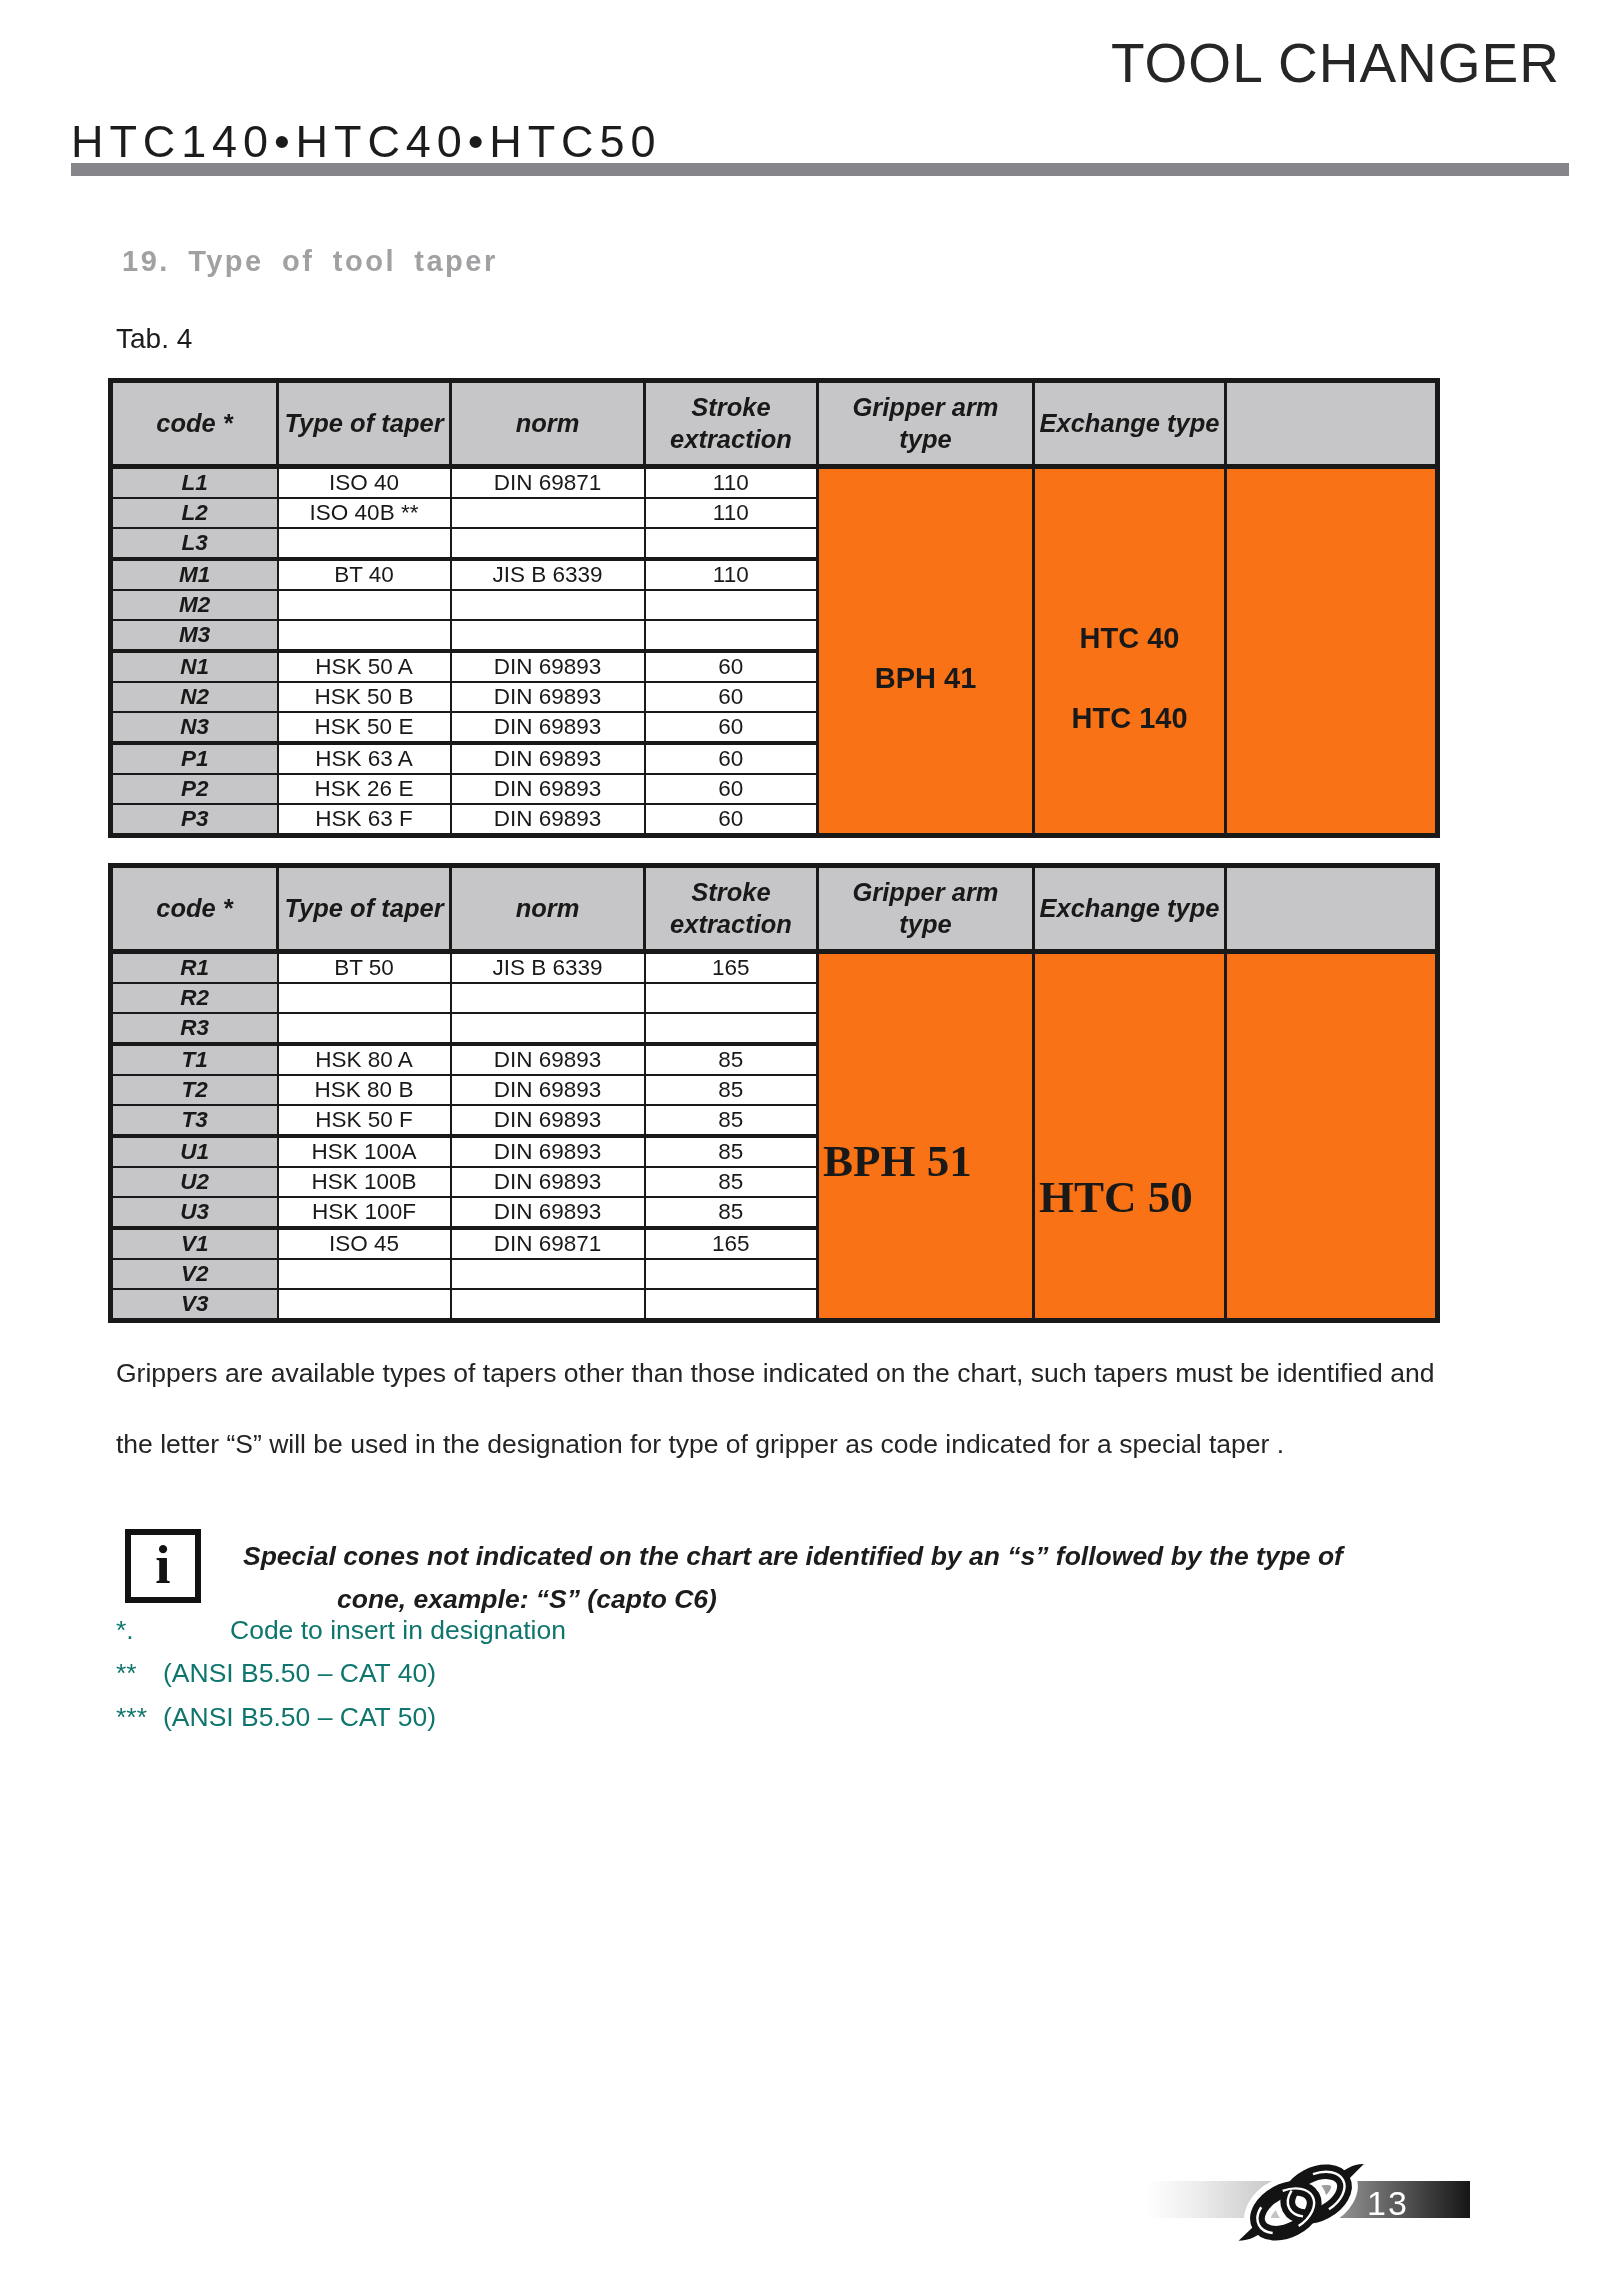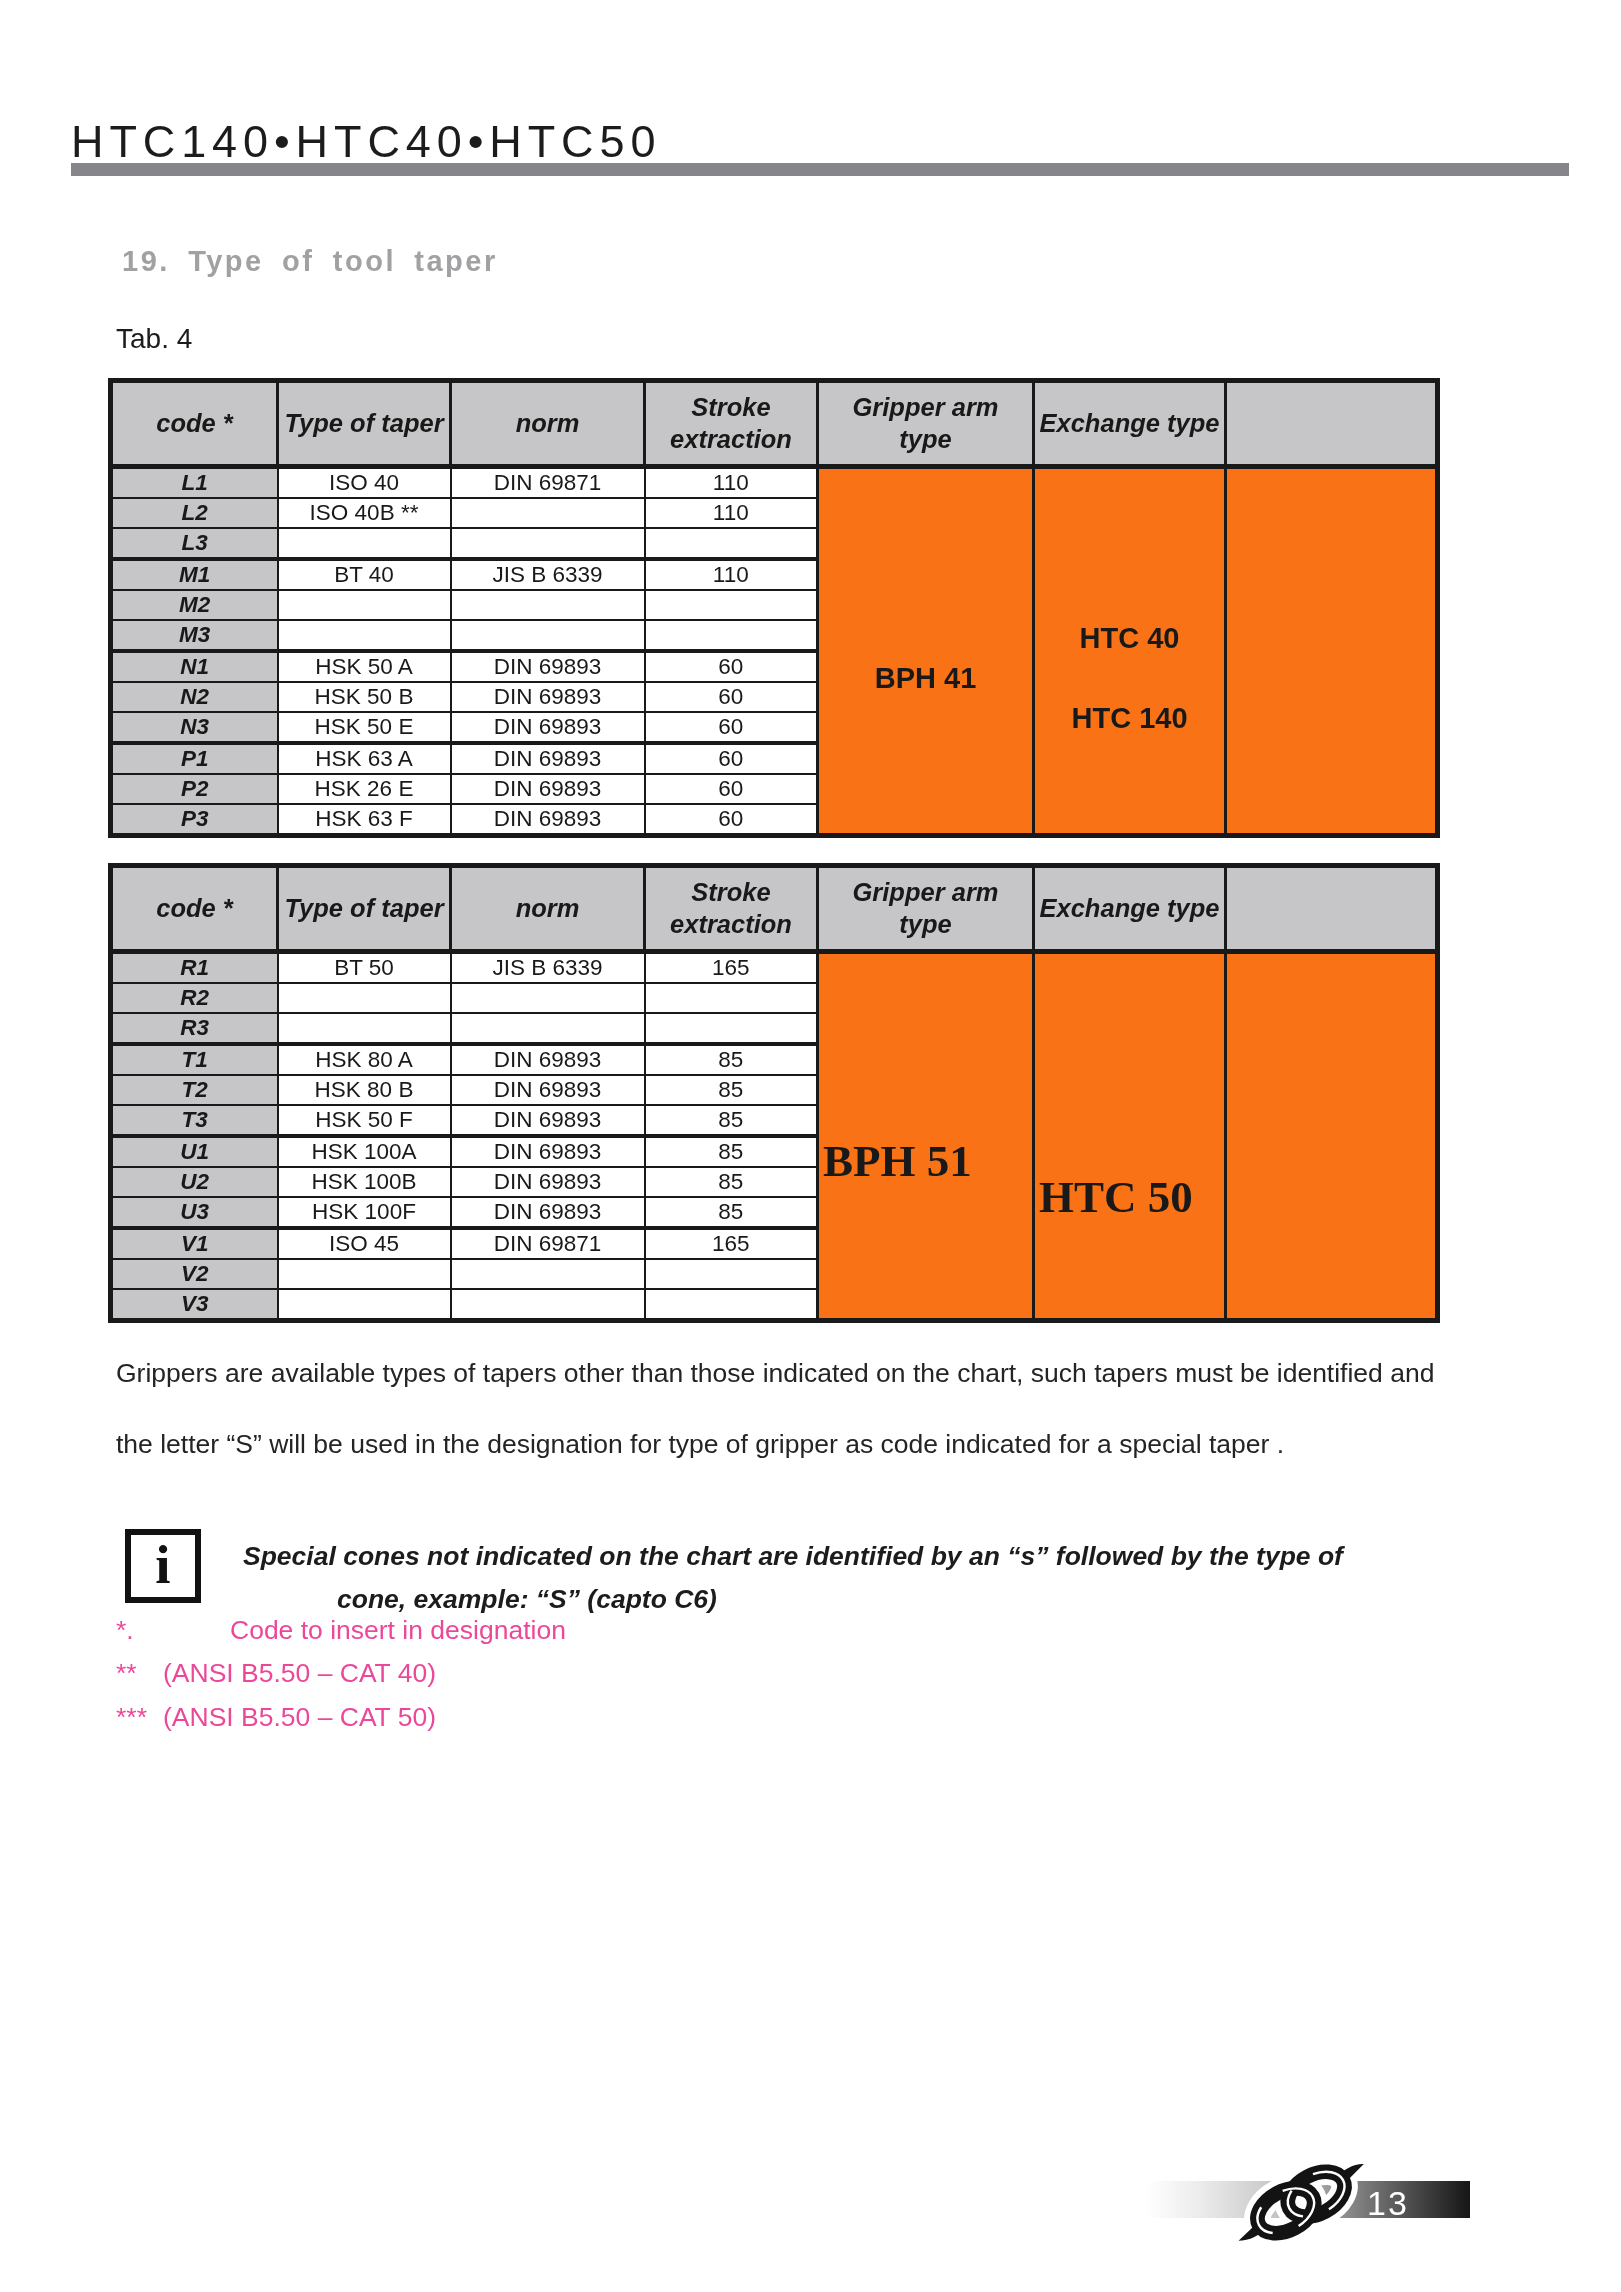--- a/index.html
+++ b/index.html
@@ -172,21 +172,21 @@
     color: #1c1c1c;
     white-space: nowrap;
   }
   #info-line-1 { left: 243px; top: 1541px; }
   #info-line-2 { left: 337px; top: 1584px; }
 
   .footnote {
     position: absolute;
     left: 116px;
     font-size: 26.5px;
-    color: #ec4899;
+    color: #0f766e;
     white-space: nowrap;
   }
   #footnote-1 { top: 1615px; }
   #footnote-2 { top: 1658px; }
   #footnote-3 { top: 1702px; }
   .fn-marker { display: inline-block; width: 47px; }
   #footnote-1 .fn-text { margin-left: 67px; }
 
   .footer-bar {
     position: absolute;
@@ -212,20 +212,21 @@
     top: 2147px;
     width: 139px;
     height: 110px;
   }
 </style>
 </head>
 <body>
 
 <div class="page">
 
+  <div class="doc-title">TOOL CHANGER</div>
 
   <div class="models-header">HTC140•HTC40•HTC50</div>
   <div class="header-rule"></div>
 
   <div class="section-heading">19. Type of tool taper</div>
   <div class="table-caption">Tab. 4</div>
 
   <table class="taper-table" id="taper-table-1">
     <thead>
         <tr>

